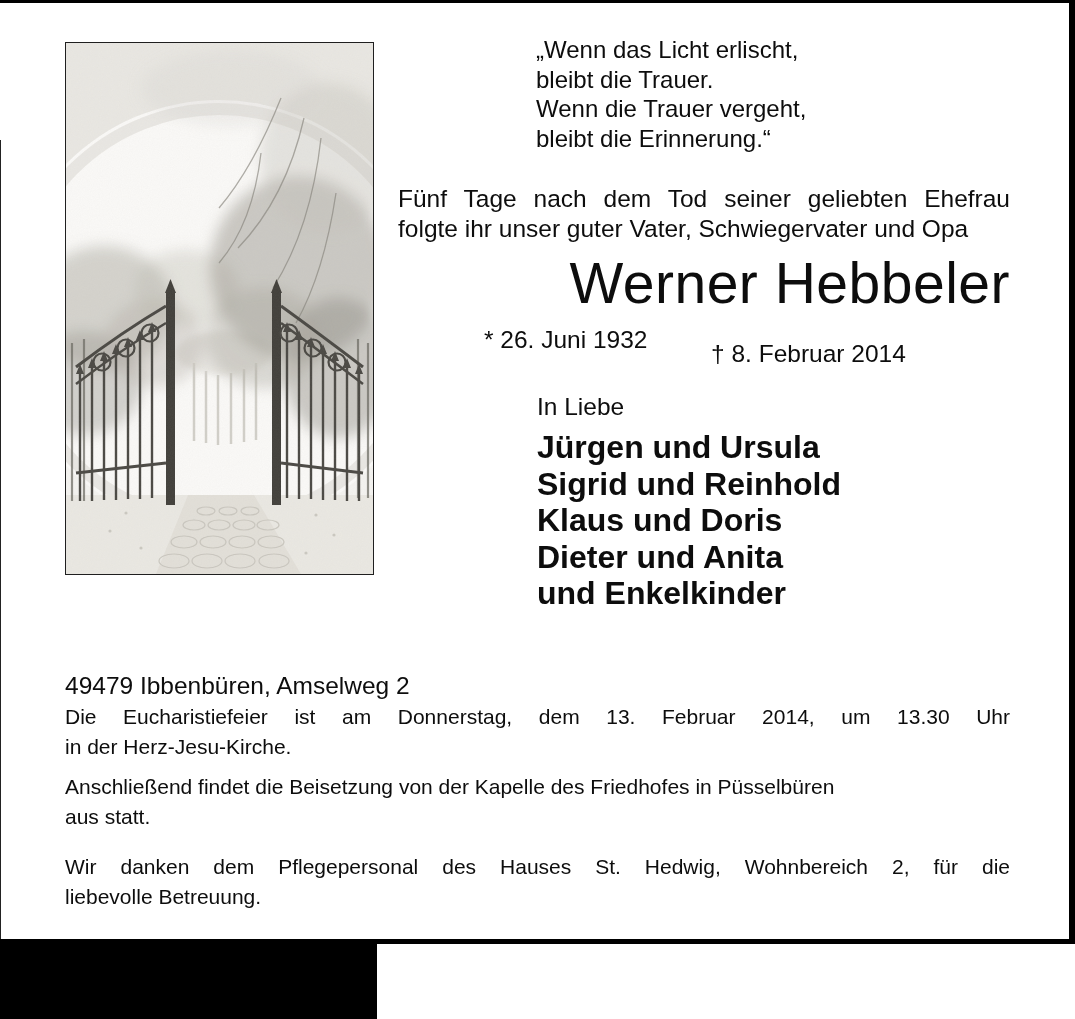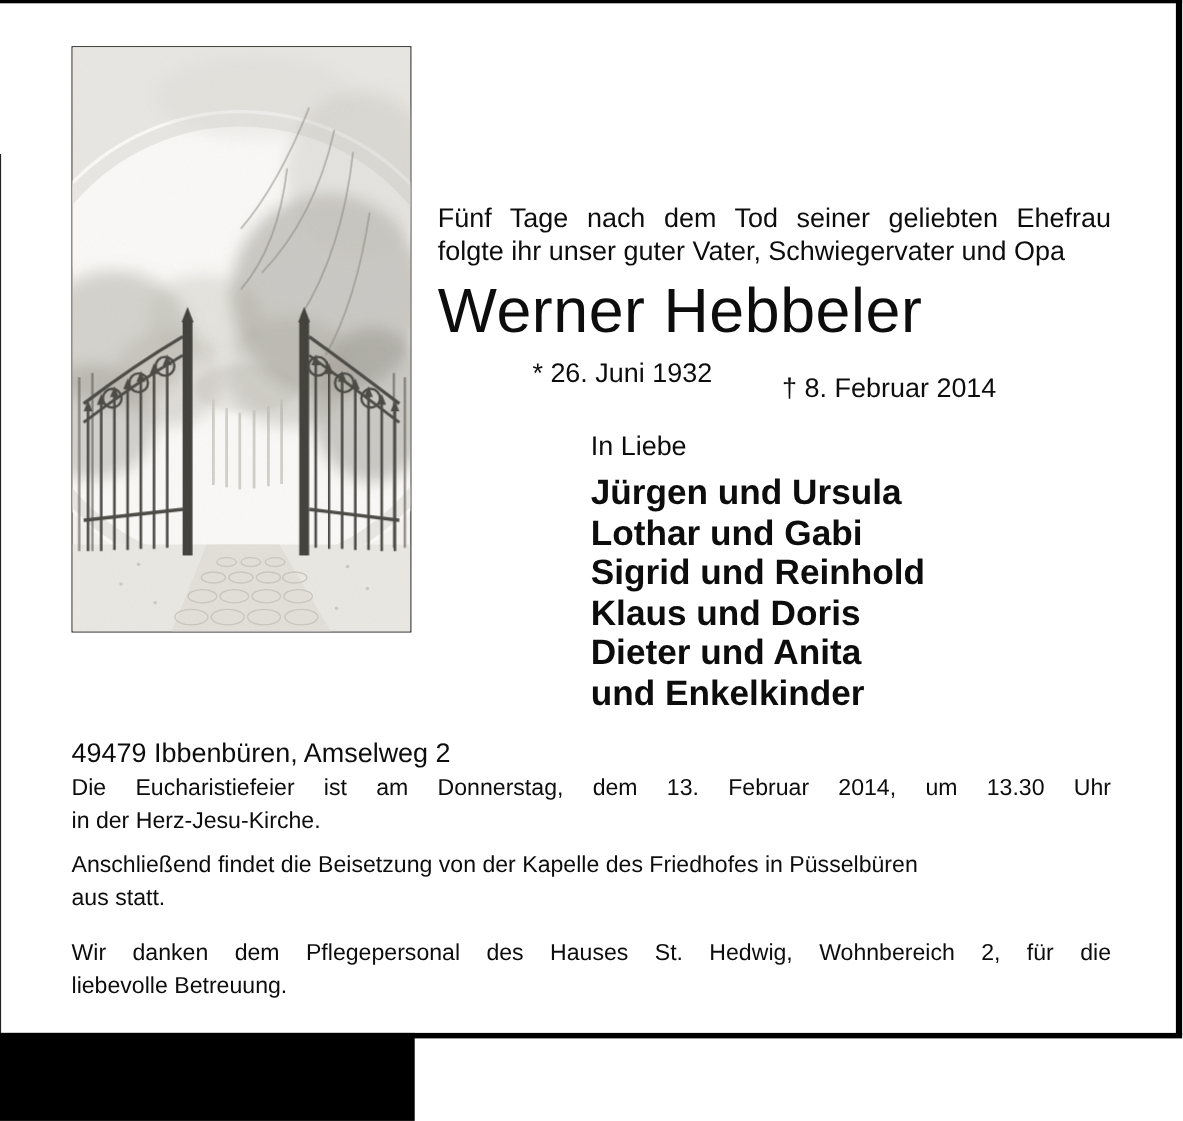--- a/index.html
+++ b/index.html
@@ -19,21 +19,21 @@
     position:absolute; left:65px; top:42px; width:307px; height:531px;
     border:1px solid #1f1f1f; background:#f7f6f3;
   }
   .photo svg { display:block; }
 
   
   .quote { position:absolute; left:536px; top:35px; font-size:24px; line-height:29.5px; }
   .intro { position:absolute; left:398px; top:184px; width:612px; font-size:24.5px; line-height:29.5px; }
   .just  { text-align:justify; text-align-last:justify; }
   .nowrap{ white-space:nowrap; }
-  .name  { position:absolute; left:398px; top:252px; width:612px; text-align:left;
+  .name  { position:absolute; left:398px; top:252px; width:612px; text-align:right;
            font-size:57px; line-height:62px; letter-spacing:0.5px; }
   .birth { position:absolute; left:484px; top:326px; font-size:24.5px; }
   .death { position:absolute; left:711px; top:340px; font-size:24.5px; }
   .in-liebe { position:absolute; left:537px; top:393px; font-size:24.5px; }
   .mourners { position:absolute; left:537px; top:429px; font-size:32px; font-weight:bold; line-height:36.6px; }
   .address  { position:absolute; left:65px; top:672px; font-size:24.5px; }
   .para { position:absolute; left:65px; width:945px; font-size:21px; line-height:29.7px; }
   .p-service { top:702px; }
   .p-burial  { top:772px; }
   .p-thanks  { top:852px; }
@@ -216,34 +216,39 @@
         <g>
             <line x1="221" y1="288" x2="221" y2="455"></line>
             <path d="M221,279 l4,10 h-8 Z" stroke="none"></path>
           </g>
       </g>
 
       <rect width="307" height="531" filter="url(#grain)" opacity="0.16"></rect>
     </svg>
   </div>
 
+  <div class="quote">
+    <div>„Wenn das Licht erlischt,</div>
+    <div>bleibt die Trauer.</div>
+    <div>Wenn die Trauer vergeht,</div>
+    <div>bleibt die Erinnerung.“</div>
+  </div>
 
   <div class="intro">
     <div class="just nowrap">Fünf Tage nach dem Tod seiner geliebten Ehefrau</div>
     <div class="nowrap">folgte ihr unser guter Vater, Schwiegervater und Opa</div>
   </div>
 
   <div class="name">Werner Hebbeler</div>
   <div class="birth nowrap">* 26. Juni 1932</div>
   <div class="death nowrap">† 8. Februar 2014</div>
 
   <div class="in-liebe">In Liebe</div>
   <div class="mourners">
     <div>Jürgen und Ursula</div>
-    <div>Lothar und Gabi</div>
     <div>Sigrid und Reinhold</div>
     <div>Klaus und Doris</div>
     <div>Dieter und Anita</div>
     <div>und Enkelkinder</div>
   </div>
 
   <div class="address nowrap">49479 Ibbenbüren, Amselweg 2</div>
 
   <div class="para p-service">
     <div class="just nowrap">Die Eucharistiefeier ist am Donnerstag, dem 13. Februar 2014, um 13.30 Uhr</div>

